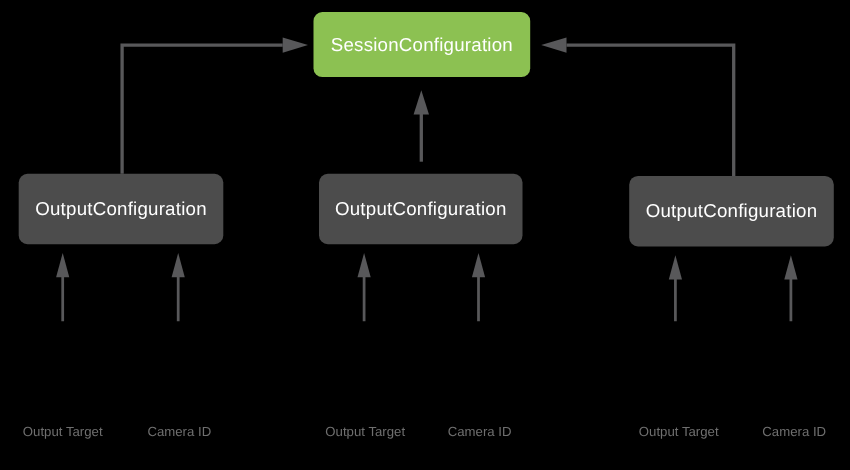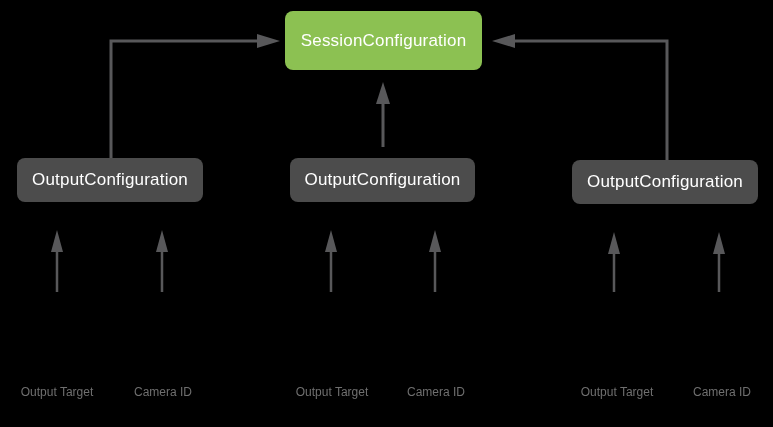--- a/index.html
+++ b/index.html
@@ -47,21 +47,21 @@
     letter-spacing: 0.2px;
     white-space: nowrap;
   }
   .node.session {
     left: 285px; top: 11px;
     width: 197px; height: 59px;
     background: var(--session-box, #8CC152);
   }
   .node.output {
     background: var(--output-box, #4C4C4C);
-    width: 186px; height: 44px;
+    width: 186px; height: 64px;
   }
   .node.output.o1 { left: 17px;  top: 158px; }
   .node.output.o2 { left: 290px; top: 158px; width: 185px; }
   .node.output.o3 { left: 572px; top: 160px; }
   .input-label {
     position: absolute;
     top: 385px;
     transform: translateX(-50%);
     color: var(--label-text, #6F6F6F);
     font-size: 12px;

